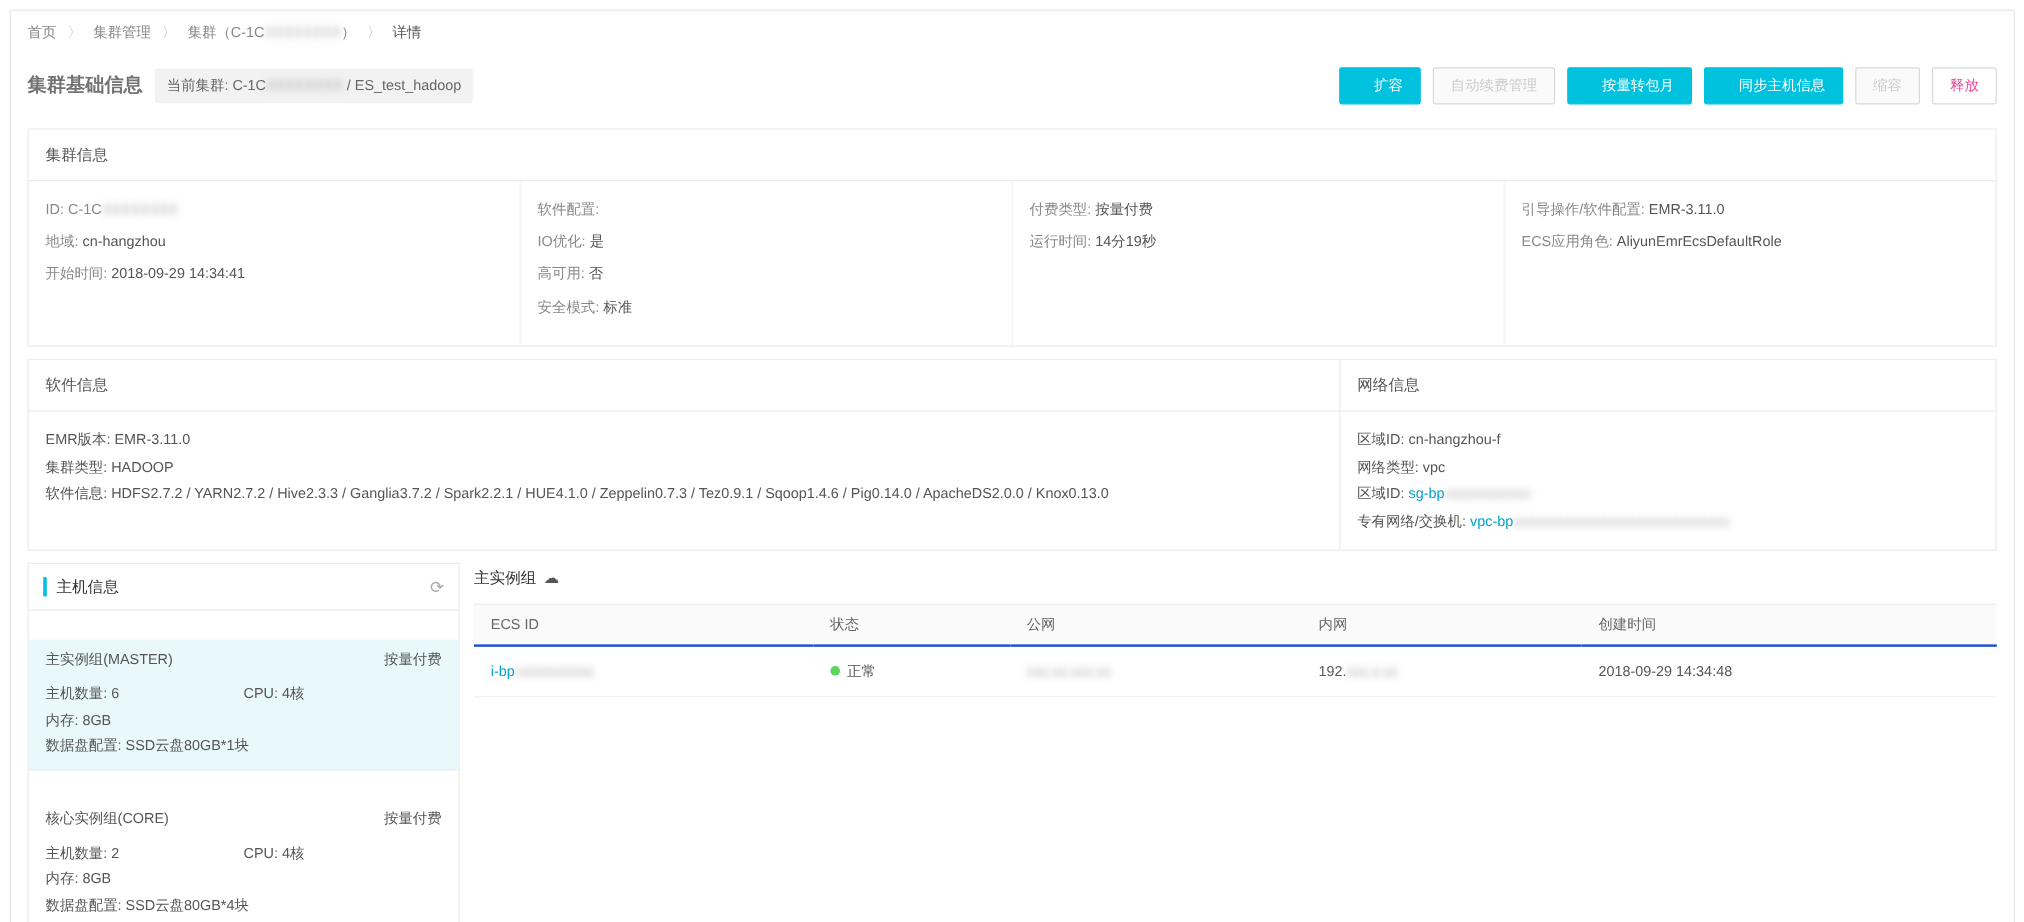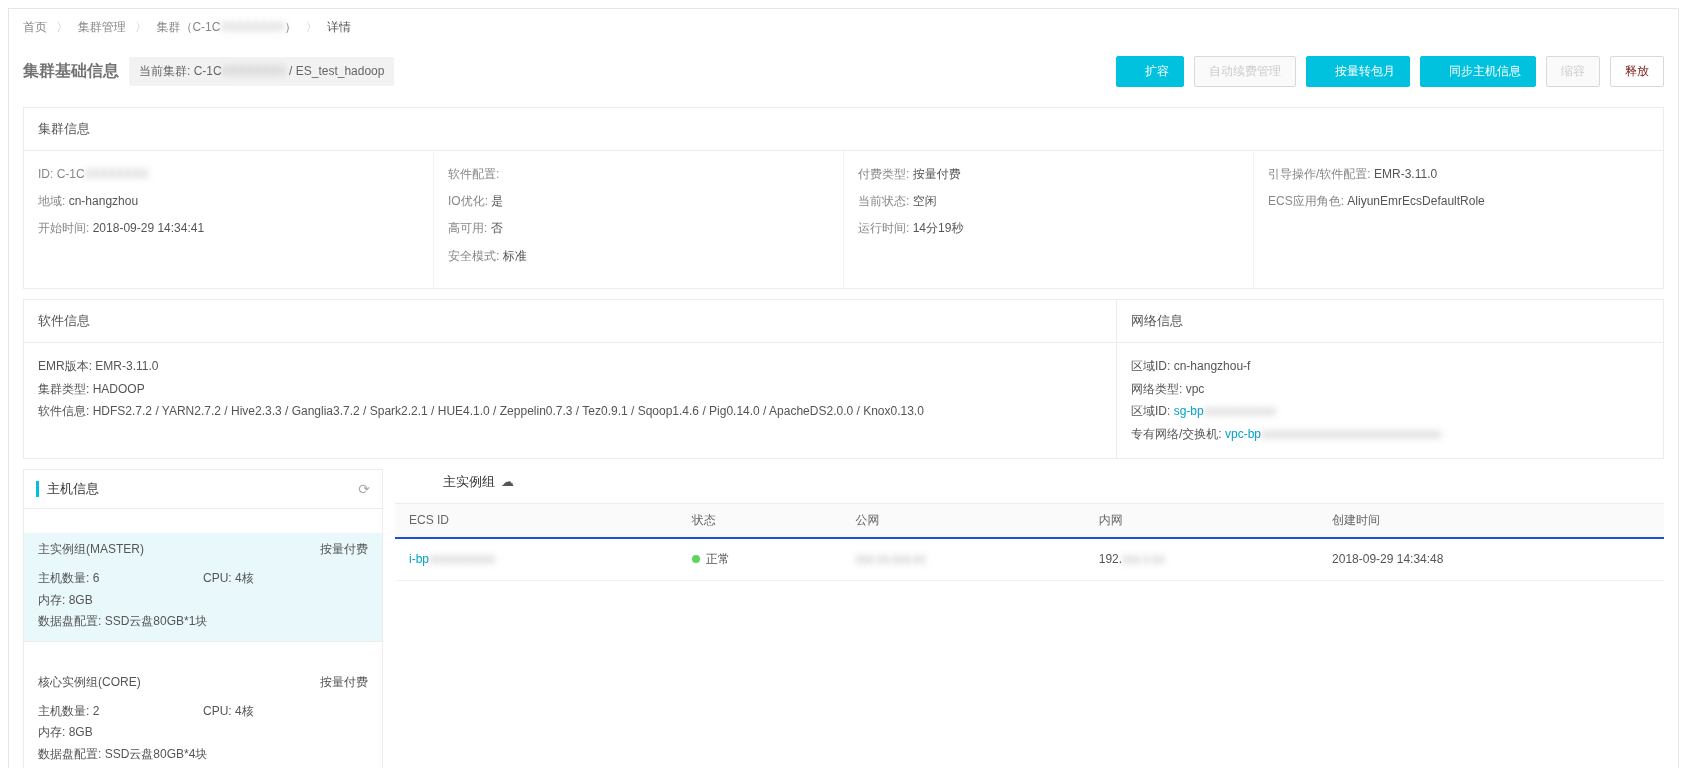--- a/index.html
+++ b/index.html
@@ -29,21 +29,21 @@
       gap: 10px;
     }
     .header-row h2 { font-size: 16px; font-weight: 600; color: #737373; }
     .cluster-chip {
       background: #f2f2f2; padding: 6px 10px; color: #666;
       font-size: 12px; border-radius: 2px;
     }
     .spacer { flex: 1; }
     .btn {
       display: inline-block; padding: 6px 14px; font-size: 12px;
-      border: 1px solid #d9d9d9; background: #fff; color: #7f1d1d;
+      border: 1px solid #d9d9d9; background: #fff; color: #ec4899;
       cursor: pointer; border-radius: 2px; white-space: nowrap;
     }
     .btn.primary { background: #00c1de; border-color: #00c1de; color: #fff; padding-left: 28px; }
     .btn.disabled { color: #ccc; cursor: not-allowed; background: #fafafa; }
 
     
     .card {
       margin: 10px 14px; border: 1px solid #ececec;
     }
     .card-title {
@@ -87,21 +87,21 @@
     .side-header .refresh { margin-left: auto; color: #aaa; cursor: pointer; font-size: 14px; }
 
     .group-block { padding: 8px 14px; border-bottom: 1px solid #ececec; margin-top: 24px; }
     .group-block.selected { background: #e9f8fb; }
     .group-head { display: flex; justify-content: space-between; margin-bottom: 10px; color: #555; }
     .group-details { color: #555; line-height: 1.8; }
     .group-details .row2 { display: flex; }
     .group-details .row2 > div { flex: 1; }
 
     .table-area { flex: 1; }
-    .table-title { padding: 4px 0 12px; font-size: 13px; color: #333; display: flex; align-items: center; gap: 6px; margin-left: 48px; }
+    .table-title { padding: 4px 0 12px; font-size: 13px; color: #333; display: flex; align-items: center; gap: 6px; }
     table { width: 100%; border-collapse: collapse; font-size: 12px; }
     thead th {
       text-align: left; padding: 8px 14px; background: #fafafa;
       color: #666; font-weight: 500; border-top: 1px solid #ececec; border-bottom: 2px solid #1d4ed8;
     }
     tbody td { padding: 12px 14px; border-bottom: 1px solid #f2f2f2; color: #555; }
     .dot-ok { display: inline-block; width: 8px; height: 8px; border-radius: 50%; background: #5cd65c; margin-right: 6px; }
   </style>
 </head>
 <body>
@@ -143,21 +143,20 @@
         <div class="kv"><span class="k">开始时间:</span> <span class="v">2018-09-29 14:34:41</span></div>
       </div>
       <div class="info-col">
         <div class="kv"><span class="k">软件配置:</span> <span class="v"></span></div>
         <div class="kv"><span class="k">IO优化:</span> <span class="v">是</span></div>
         <div class="kv"><span class="k">高可用:</span> <span class="v">否</span></div>
         <div class="kv"><span class="k">安全模式:</span> <span class="v">标准</span></div>
       </div>
       <div class="info-col">
         <div class="kv"><span class="k">付费类型:</span> <span class="v">按量付费</span></div>
-        <div class="kv"><span class="k">当前状态:</span> <span class="v">空闲</span></div>
         <div class="kv"><span class="k">运行时间:</span> <span class="v">14分19秒</span></div>
       </div>
       <div class="info-col">
         <div class="kv"><span class="k">引导操作/软件配置:</span> <span class="v">EMR-3.11.0</span></div>
         <div class="kv"><span class="k">ECS应用角色:</span> <span class="v">AliyunEmrEcsDefaultRole</span></div>
       </div>
     </div>
   </div>
 
   <div class="two-panel">

